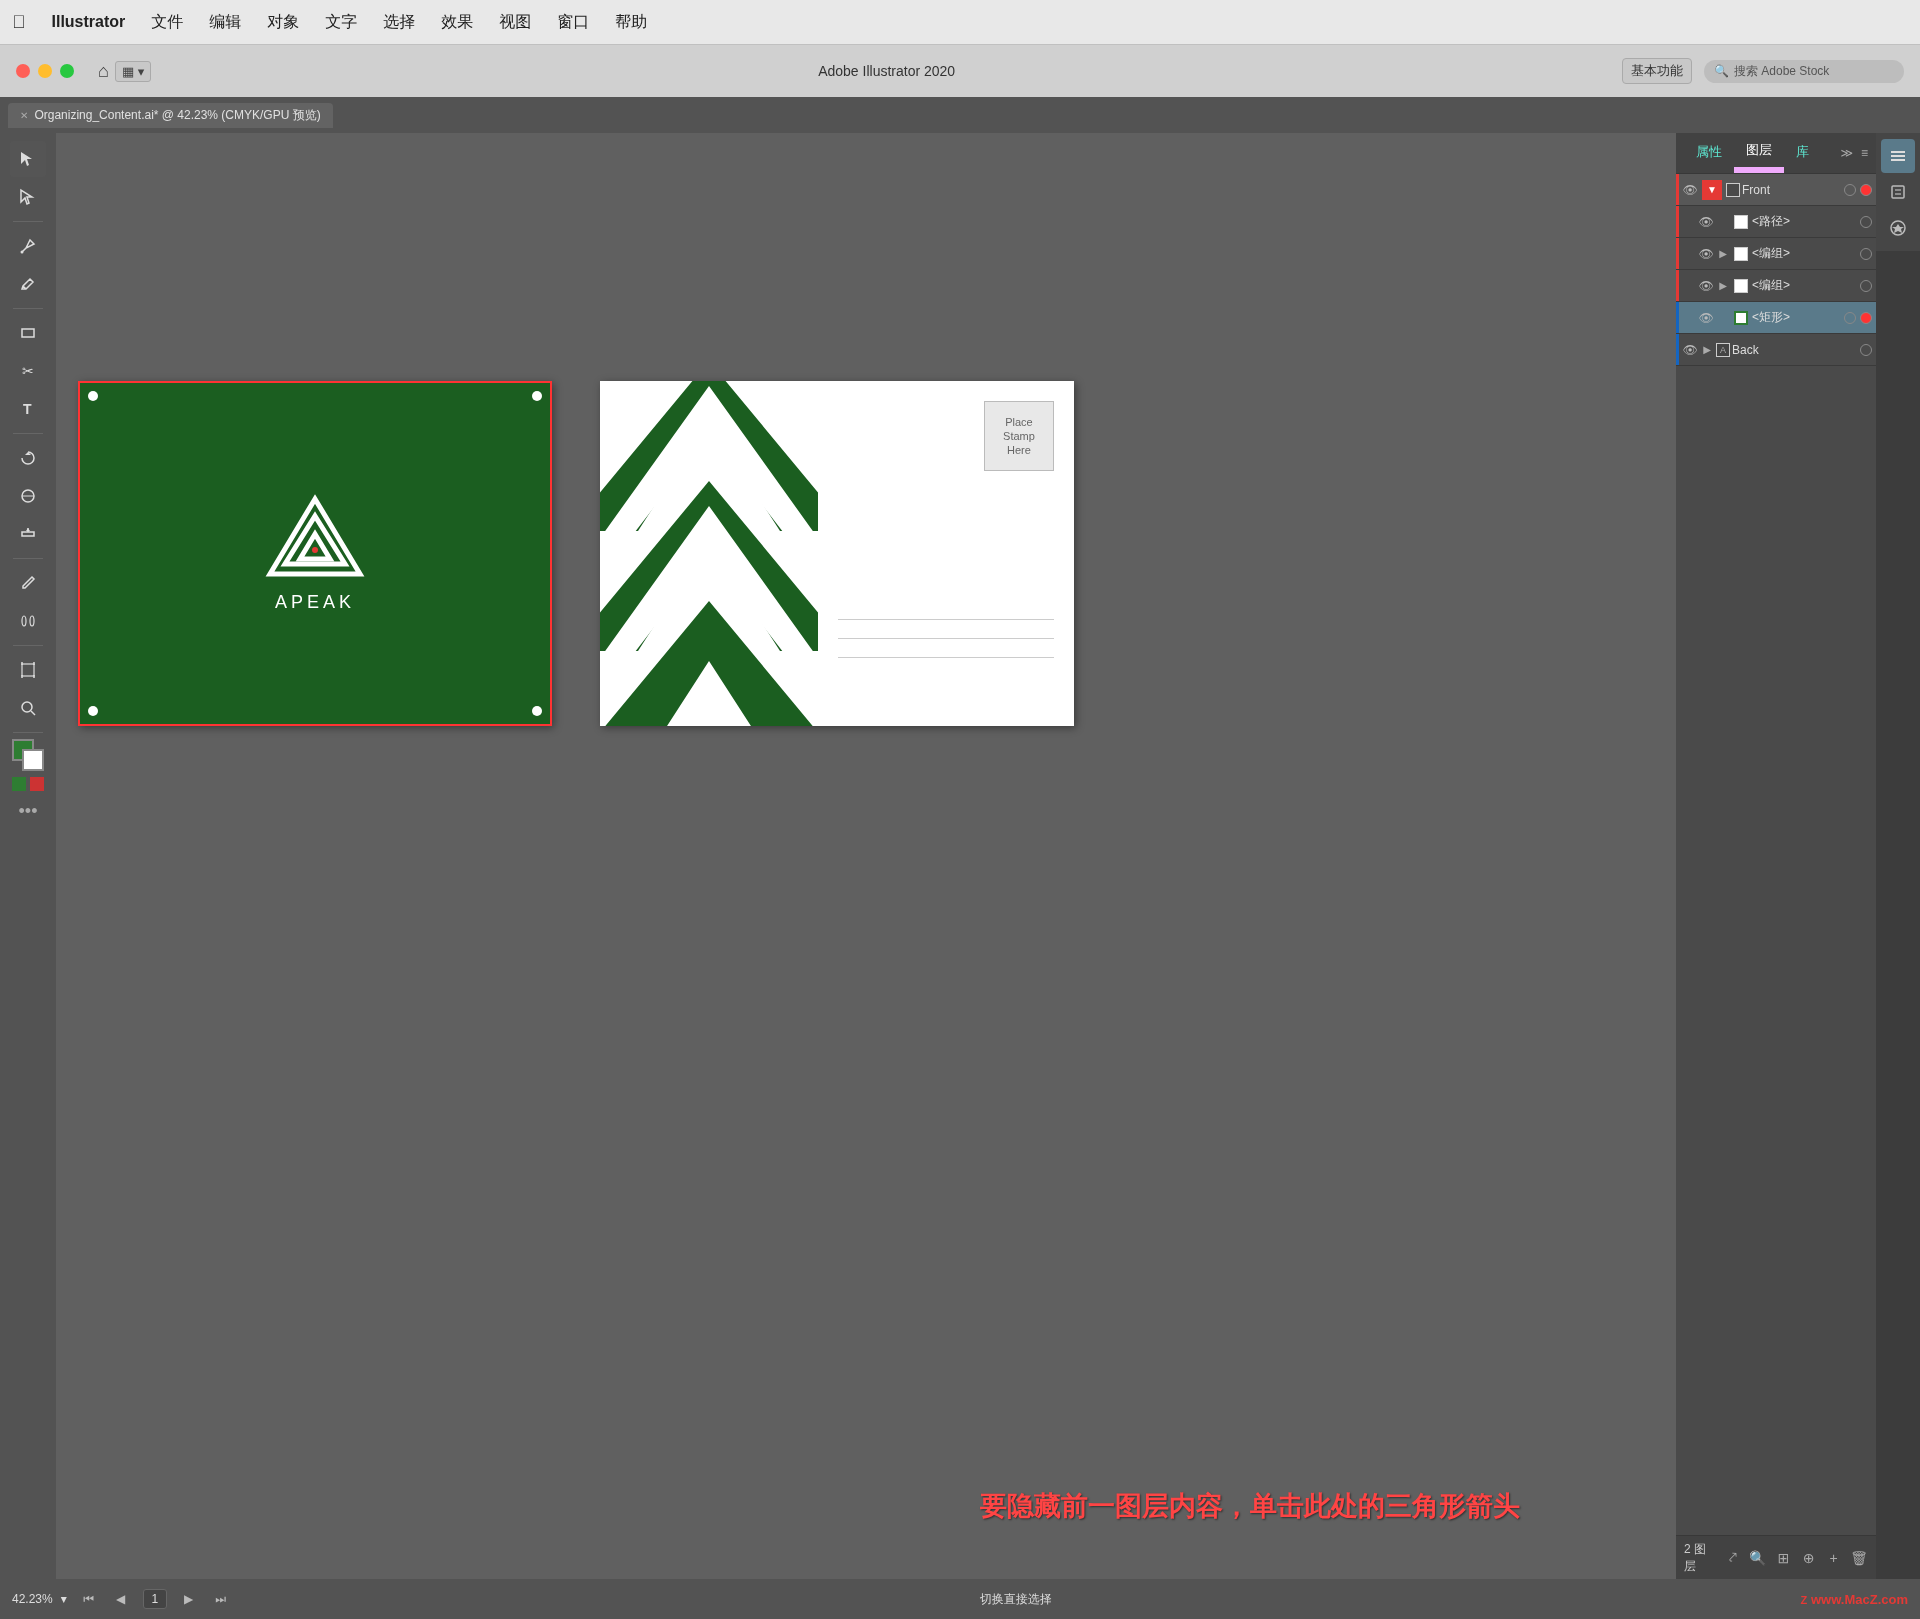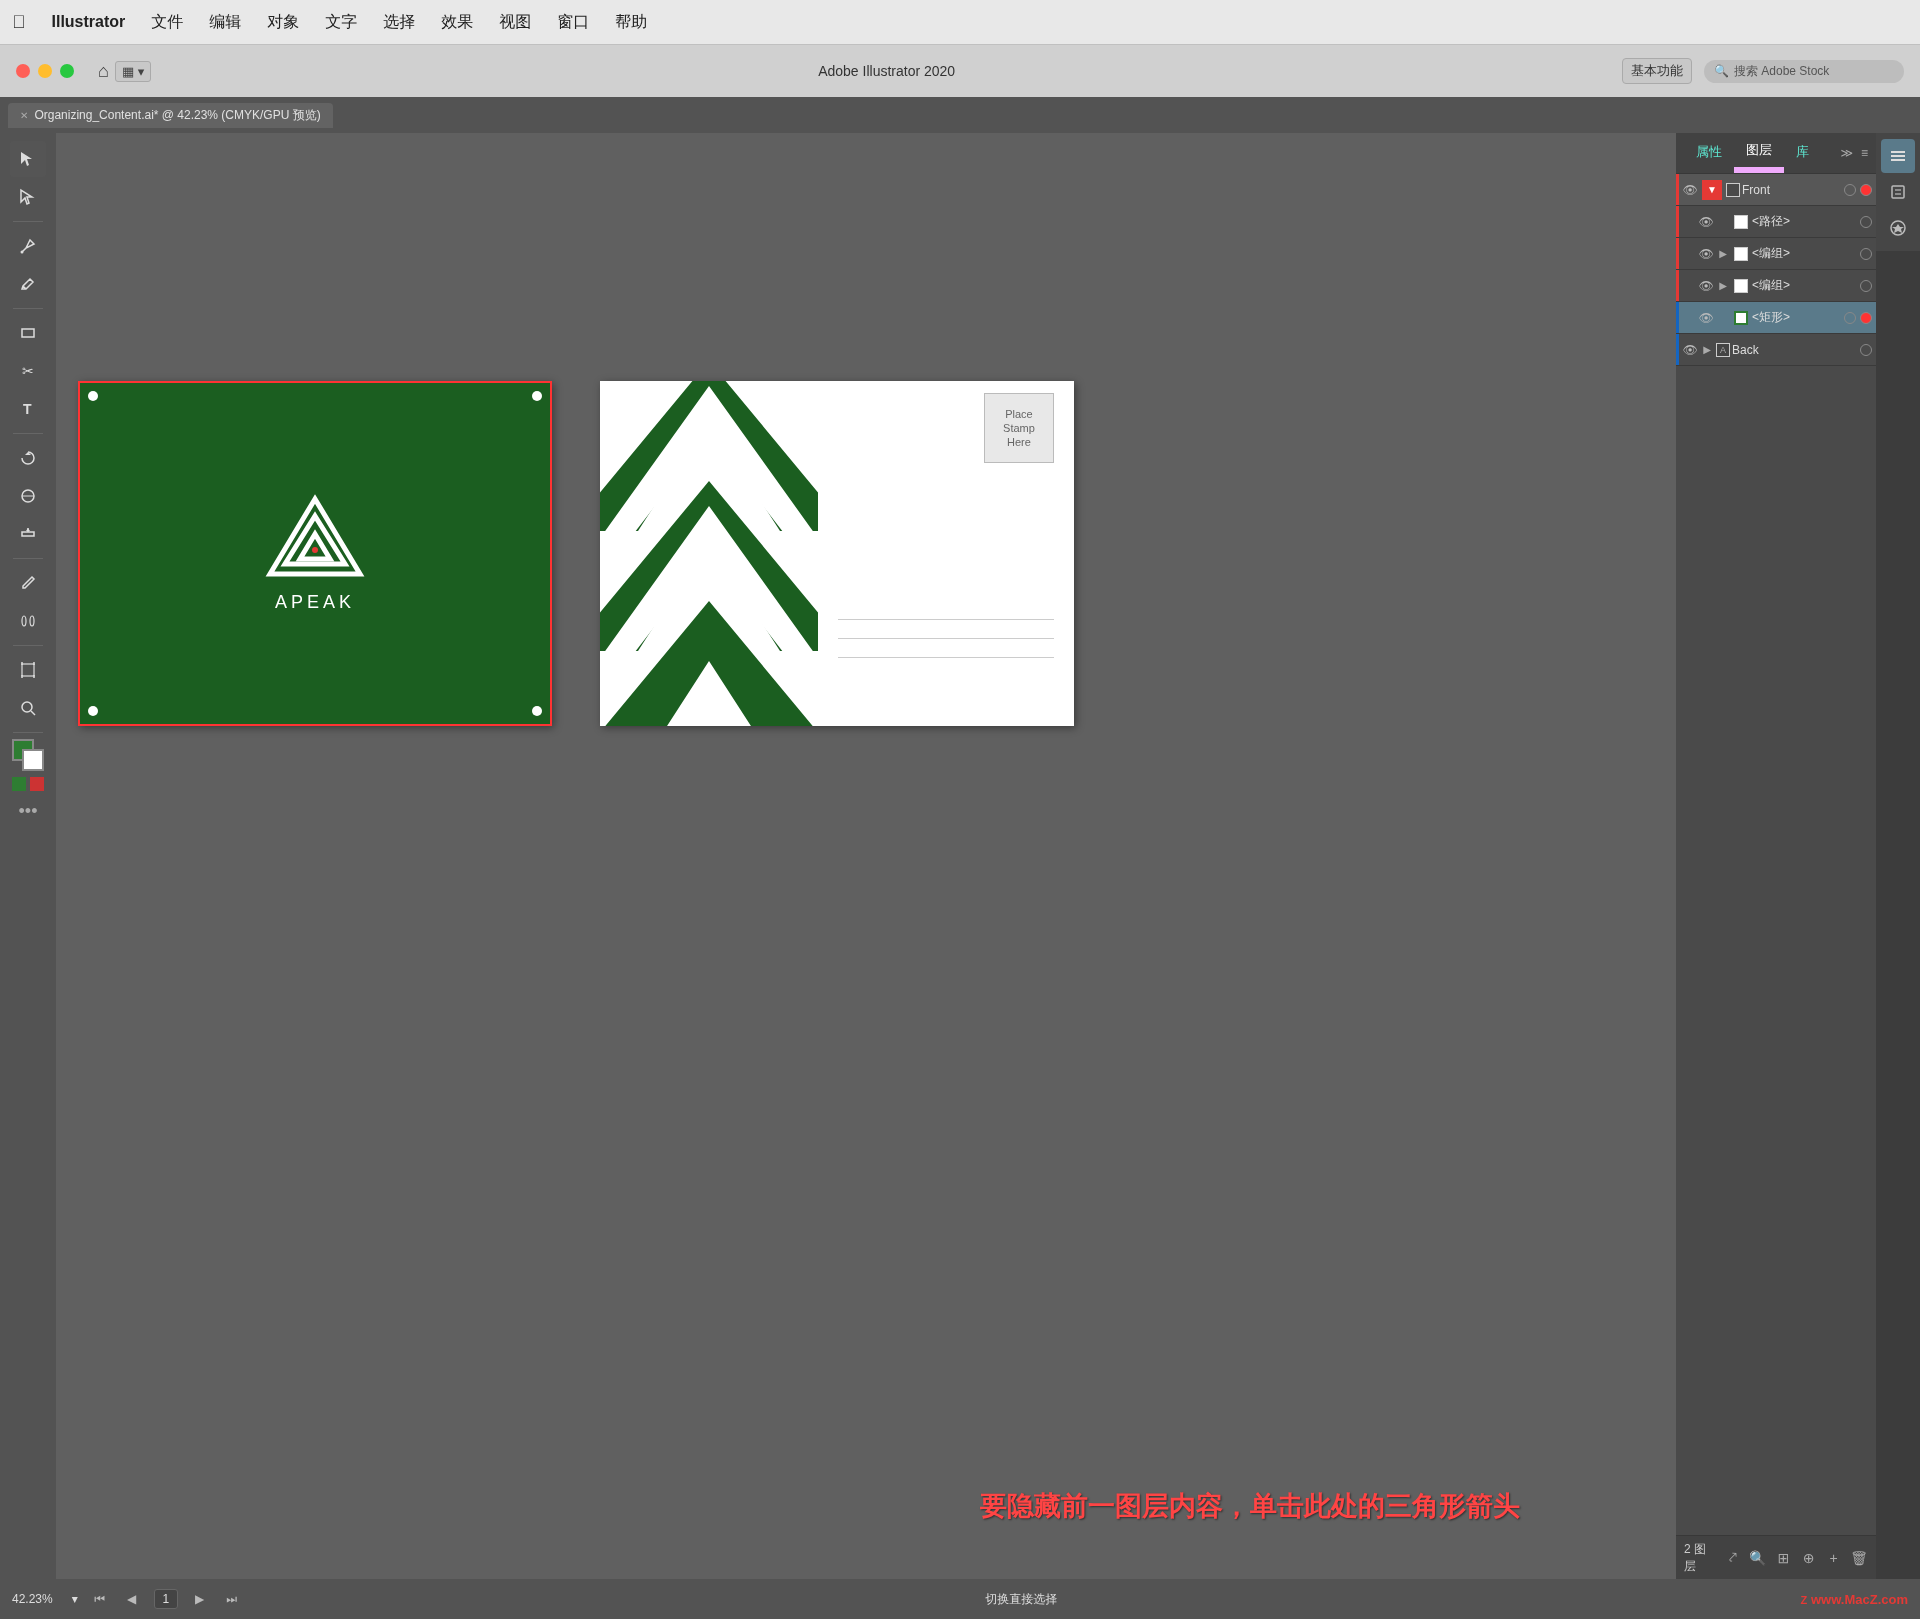--- a/index.html
+++ b/index.html
@@ -252,21 +252,21 @@
       overflow: hidden;
     }
     .back-right {
       position: absolute;
       top: 0; left: 218px;
       right: 0; height: 100%;
       background: white;
     }
     .stamp-box {
       position: absolute;
-      top: 12px;
+      top: 20px;
       right: 20px;
       width: 70px;
       height: 70px;
       border: 1px solid #bbb;
       background: #e8e8e8;
       display: flex;
       align-items: center;
       justify-content: center;
       text-align: center;
       font-size: 11px;
@@ -425,21 +425,21 @@
       background: #535353;
       display: flex;
       align-items: center;
       padding: 0 12px;
       z-index: 100;
       gap: 12px;
     }
     .zoom-control {
       display: flex;
       align-items: center;
-      gap: 19px;
+      gap: 8px;
       font-size: 12px;
       color: #ddd;
     }
     .nav-btn {
       width: 20px;
       height: 20px;
       display: flex;
       align-items: center;
       justify-content: center;
       color: #bbb;

